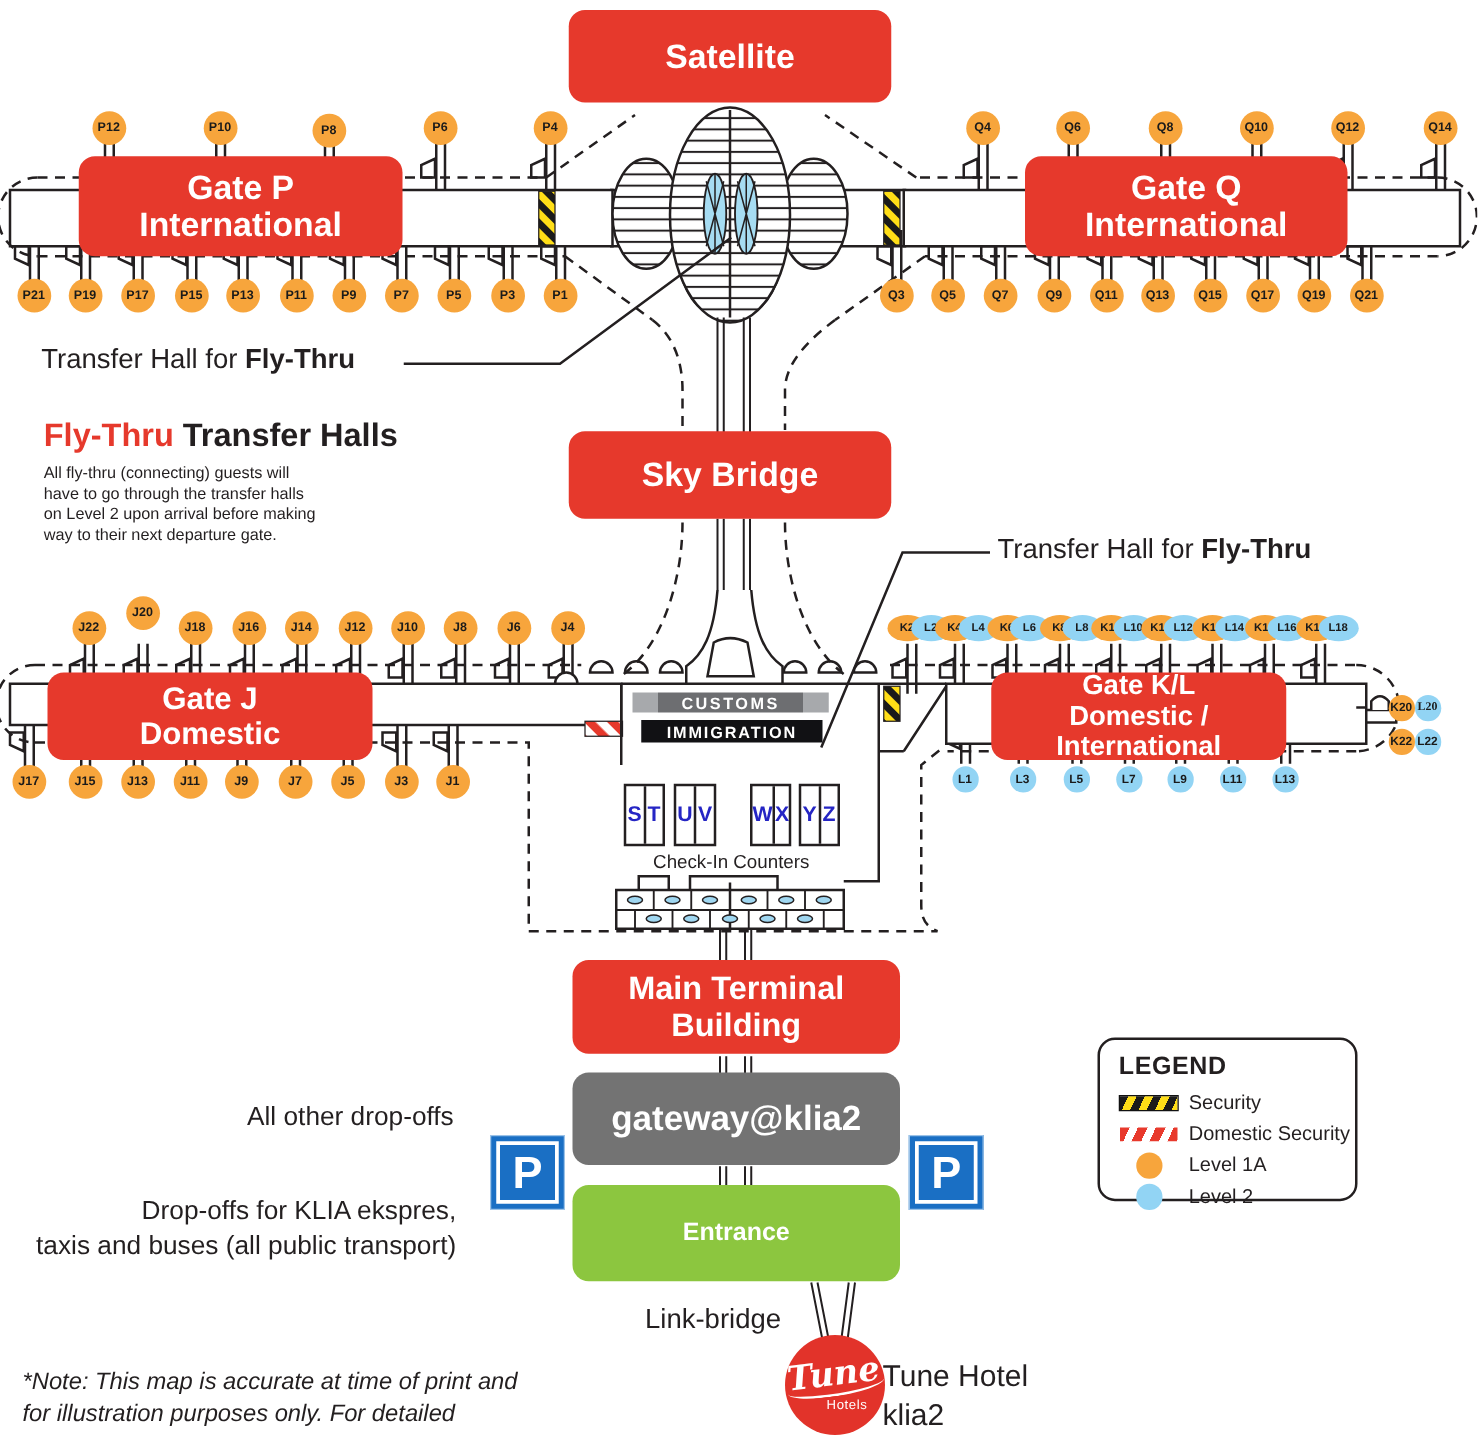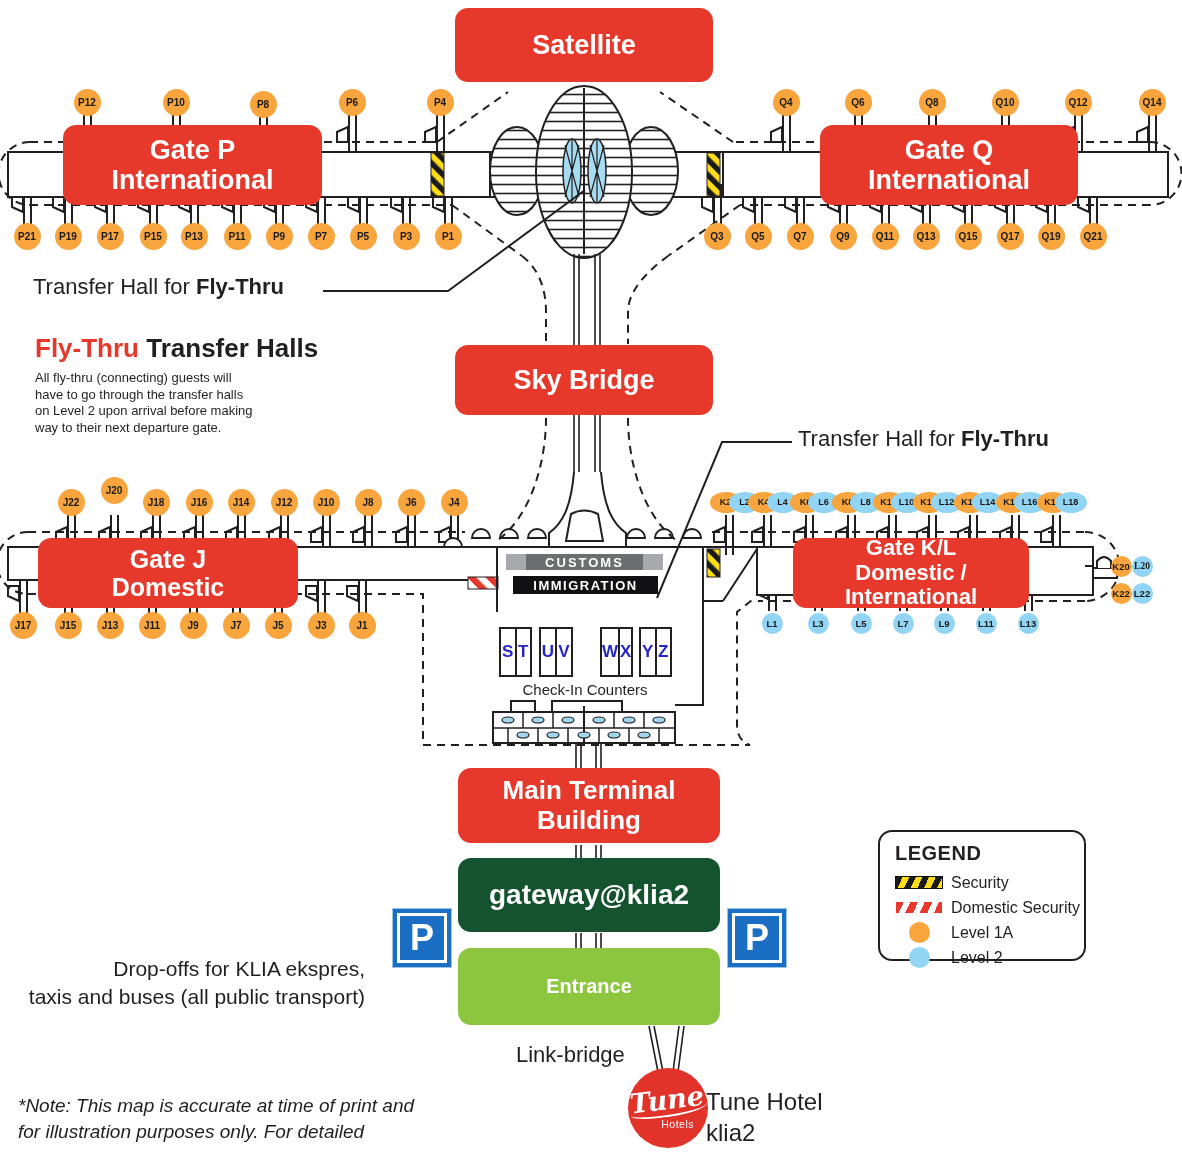--- a/index.html
+++ b/index.html
@@ -5,21 +5,21 @@
   html,body{margin:0;padding:0;background:#fff;}
   #stage{position:relative;width:1182px;height:1155px;background:#fff;overflow:hidden;
          font-family:"Liberation Sans",sans-serif;color:#231f20;}
   .abs{position:absolute;}
   svg{position:absolute;left:0;top:0;}
 
   
   .rbox{position:absolute;display:flex;align-items:center;justify-content:center;text-align:center;
         color:#fff;font-weight:bold;border-radius:13px;white-space:pre-line;line-height:1.13;}
   .red{background:#E6392C;}
-  .orangebox{background:#14532d;}
+  .orangebox{background:#737373;}
   .greenbox{background:#8CC63F;}
 
   
   .chip{position:absolute;border-radius:50%;display:flex;align-items:center;justify-content:center;
         font-weight:bold;color:#1a1a1a;}
   .chip.lg{width:27px;height:27px;font-size:10px;}
   .chip.md{width:21px;height:21px;font-size:9.5px;}
   .chip.sm{width:32px;height:21px;font-size:9px;}
   .lv1a{background:#F7A53C;}
   .lv2{background:#92D4F4;}
@@ -410,20 +410,21 @@
   <div class="abs" style="left:35px;top:333px;width:390px;">
     <div class="flythru-head">
       <span class="redword">Fly-Thru</span><span> Transfer Halls</span>
     </div>
     <div class="flythru-body" style="white-space: pre-line;">All fly-thru (connecting) guests will
 have to go through the transfer halls
 on Level 2 upon arrival before making
 way to their next departure gate.</div>
   </div>
 
+  <div class="abs smalltext right-align" style="left:100px;top:880px;width:263px;">All other drop-offs</div>
   <div class="abs smalltext right-align" style="left: 20px; top: 955px; width: 345px; white-space: pre-line;">Drop-offs for KLIA ekspres,
 taxis and buses (all public transport)</div>
 
   <div class="abs note" style="left:18px;top:1068px;width:480px;">
     <span style="white-space: pre-line;">*Note: This map is accurate at time of print and
 for illustration purposes only. For detailed</span><br>
     
   </div>
 
   <div class="linkbridge">Link-bridge</div>

